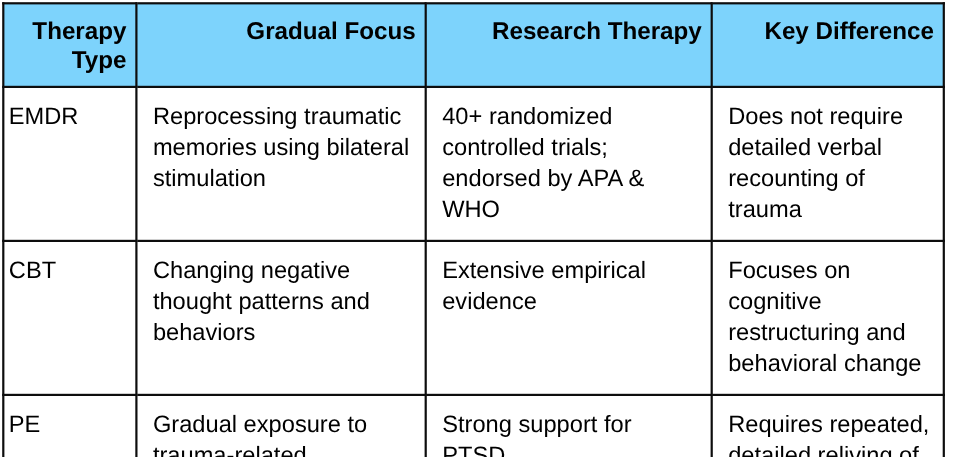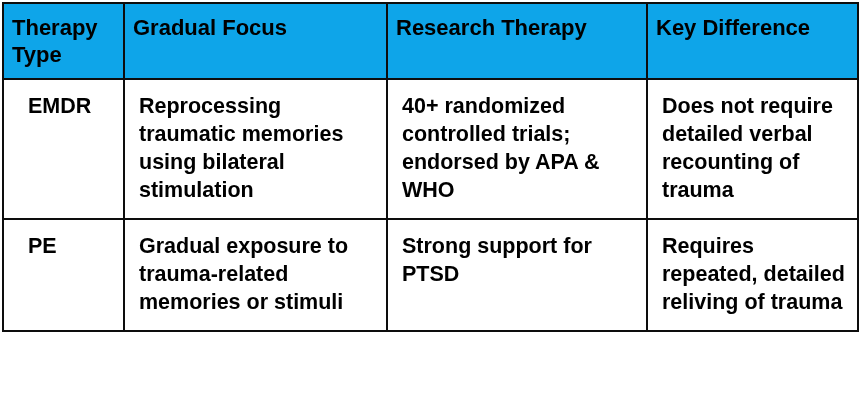--- a/index.html
+++ b/index.html
@@ -35,42 +35,42 @@
     box-sizing: border-box;
   }
 
   
   col.col-type    { width: 121px; }
   col.col-focus   { width: 263px; }
   col.col-support { width: 260px; }
   col.col-diff    { width: 211px; }
 
   thead th {
-    background: #0ea5e9;
-    text-align: left;
+    background: #7dd3fc;
+    text-align: right;
     font-weight: bold;
     font-size: 22px;
     line-height: 27px;
     color: #000000;
     padding: 10px 8px 0 8px;
     height: 76px;
   }
 
   tbody td {
     font-size: 21.5px;
     line-height: 28px;
     color: #000000;
     padding: 12px 12px 14px 14px;
     text-align: left;
-    font-weight: bold;
+    font-weight: normal;
   }
 
   tbody td.therapy-name {
-    font-weight: bold;
-    padding-left: 24px;
+    font-weight: normal;
+    padding-left: 4px;
   }
 
   tbody tr.row-emdr td { height: 127px; }
   tbody tr.row-cbt  td { height: 105px; }
   tbody tr.row-pe   td { height: 97px; }
 </style>
 </head>
 <body>
 
 <div class="table-wrap">
@@ -89,20 +89,26 @@
         <th>Key Difference</th>
       </tr>
     </thead>
     <tbody>
       <tr class="row-emdr">
         <td class="therapy-name">EMDR</td>
         <td>Reprocessing traumatic memories using bilateral stimulation</td>
         <td>40+ randomized controlled trials; endorsed by APA &amp; WHO</td>
         <td>Does not require detailed verbal recounting of trauma</td>
       </tr>
+      <tr class="row-cbt">
+        <td class="therapy-name">CBT</td>
+        <td>Changing negative thought patterns and behaviors</td>
+        <td>Extensive empirical evidence</td>
+        <td>Focuses on cognitive restructuring and behavioral change</td>
+      </tr>
       <tr class="row-pe">
         <td class="therapy-name">PE</td>
         <td>Gradual exposure to trauma-related memories or stimuli</td>
         <td>Strong support for PTSD</td>
         <td>Requires repeated, detailed reliving of trauma</td>
       </tr>
     </tbody>
   </table>
 </div>
 

